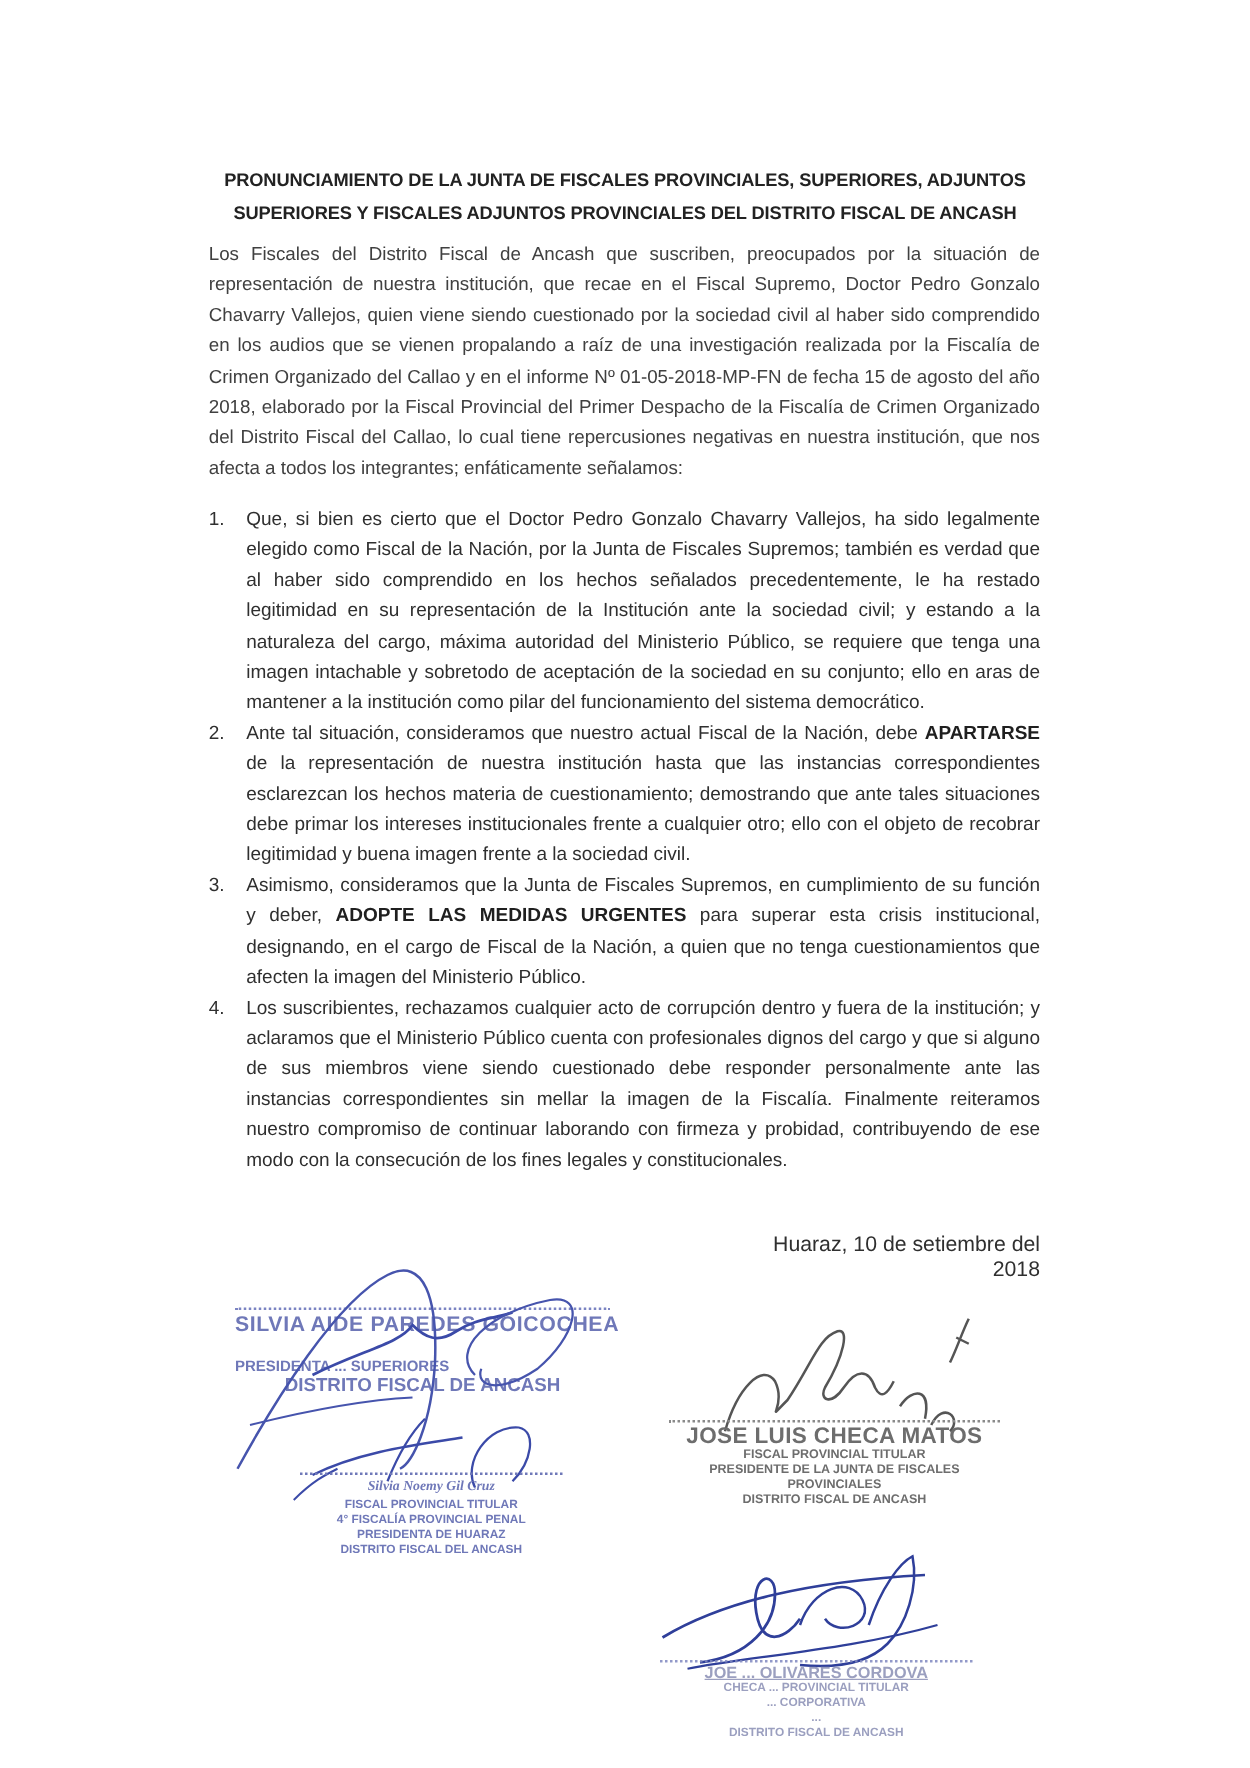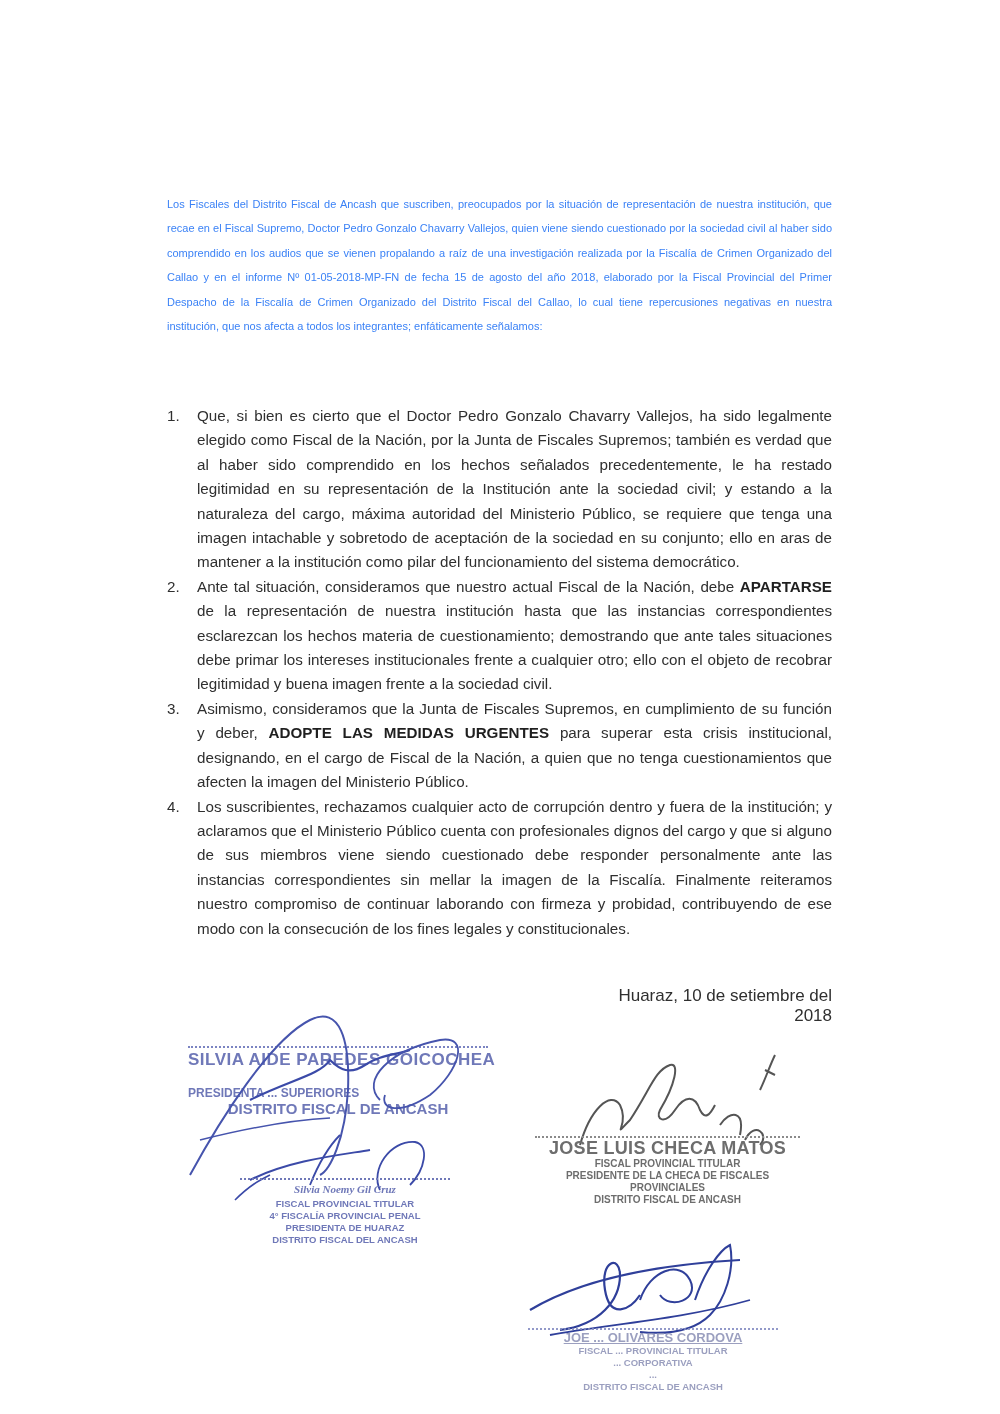--- a/index.html
+++ b/index.html
@@ -2,21 +2,21 @@
 <html><head>
   <meta charset="utf-8">
   <style>
     html, body { margin: 0; padding: 0; background: #ffffff; }
     body { width: 1000px; height: 1414px; position: relative; overflow: hidden;
            font-family: "Liberation Sans", "DejaVu Sans", sans-serif; color: #2b2b2b; }
     .page { position: absolute; left: 0; top: 0; width: 1000px; height: 1414px; }
     .title { position: absolute; left: 140px; top: 132px; width: 720px; text-align: center;
              font-weight: bold; font-size: 14.6px; line-height: 26px; color: #222; letter-spacing: -0.1px; }
     .para { position: absolute; left: 167px; width: 665px; text-align: justify;
-            font-size: 11px; line-height: 24.4px; color: #3b82f6; }
+            font-size: 15px; line-height: 24.4px; color: #404040; }
     .intro { top: 192px; }
     ol.points { position: absolute; left: 167px; top: 404px; width: 665px; margin: 0; padding: 0; list-style: none; }
     ol.points li { position: relative; padding-left: 30px; text-align: justify; font-size: 15.2px;
                    line-height: 24.4px; color: #2f2f2f; }
     ol.points li .num { position: absolute; left: 0; top: 0; }
     ol.points li b { color: #1f1f1f; margin-top: 36px; }
     .date { position: absolute; left: 600px; top: 986px; width: 232px; text-align: right; font-size: 17px; color: #2f2f2f; }
     .stamp { position: absolute; color: #6f78b8; font-family: "Liberation Sans", sans-serif; text-align: center; font-weight: bold; }
     .stamp .line { display: block; white-space: nowrap; }
     .stamp1 { left: 188px; top: 1046px; width: 300px; }
@@ -30,20 +30,24 @@
     .stamp3 .l1 { font-size: 18px; line-height: 20px; border-top: 2px dotted #8a8a8a; letter-spacing: 0.3px; }
     .stamp4 { left: 528px; top: 1328px; width: 250px; color: #8a8fb5; font-size: 9.5px; line-height: 12px; opacity: 0.85; }
     .stamp4 .l1 { font-size: 13px; line-height: 15px; border-top: 2px dotted #8088c0; text-decoration: underline; }
     svg.sig { position: absolute; overflow: visible; }
   </style>
 </head>
 <body>
 
 <div class="page">
 
+  <div class="title">
+    <div>PRONUNCIAMIENTO DE LA JUNTA DE FISCALES PROVINCIALES, SUPERIORES, ADJUNTOS</div>
+    <div>SUPERIORES Y FISCALES ADJUNTOS PROVINCIALES DEL DISTRITO FISCAL DE ANCASH</div>
+  </div>
 
   <p class="para intro" style="margin:0">Los Fiscales del Distrito Fiscal de Ancash que suscriben, preocupados por la situación de representación de nuestra institución, que recae en el Fiscal Supremo, Doctor Pedro Gonzalo Chavarry Vallejos, quien viene siendo cuestionado por la sociedad civil al haber sido comprendido en los audios que se vienen propalando a raíz de una investigación realizada por la Fiscalía de Crimen Organizado del Callao y en el informe Nº 01-05-2018-MP-FN de fecha 15 de agosto del año 2018, elaborado por la Fiscal Provincial del Primer Despacho de la Fiscalía de Crimen Organizado del Distrito Fiscal del Callao, lo cual tiene repercusiones negativas en nuestra institución, que nos afecta a todos los integrantes; enfáticamente señalamos:</p>
 
   <ol class="points">
     <li>
       <span class="num">1.</span>
       <span>Que, si bien es cierto que el Doctor Pedro Gonzalo Chavarry Vallejos, ha sido legalmente elegido como Fiscal de la Nación, por la Junta de Fiscales Supremos; también es verdad que al haber sido comprendido en los hechos señalados precedentemente, le ha restado legitimidad en su representación de la Institución ante la sociedad civil; y estando a la naturaleza del cargo, máxima autoridad del Ministerio Público, se requiere que tenga una imagen intachable y sobretodo de aceptación de la sociedad en su conjunto; ello en aras de mantener a la institución como pilar del funcionamiento del sistema democrático.</span>
     </li>
     <li>
       <span class="num">2.</span>
@@ -88,33 +92,33 @@
   </div>
 
   <svg class="sig" style="left:560px;top:1050px" width="240" height="100" viewBox="0 0 240 100">
     <path d="M20,95 C30,60 50,40 60,55 C70,75 50,90 70,70 C90,40 95,20 110,15 C120,12 115,35 100,60 C95,70 105,75 115,60 C125,45 135,45 140,60 C145,70 150,65 155,55" fill="none" stroke="#555" stroke-width="2"></path>
     <path d="M160,75 C170,60 185,60 180,85 M185,90 C195,70 210,85 200,95" fill="none" stroke="#555" stroke-width="2"></path>
     <path d="M200,40 C205,30 210,15 215,5 M205,20 L215,25" fill="none" stroke="#555" stroke-width="2"></path>
   </svg>
   <div class="stamp stamp3">
     <span class="line l1">JOSE LUIS CHECA MATOS</span>
     <span class="line">FISCAL PROVINCIAL TITULAR</span>
-    <span class="line">PRESIDENTE DE LA CHECA DE FISCALES</span>
+    <span class="line">PRESIDENTE DE LA JUNTA DE FISCALES</span>
     <span class="line">PROVINCIALES</span>
     <span class="line">DISTRITO FISCAL DE ANCASH</span>
   </div>
 
   <svg class="sig" style="left:520px;top:1240px" width="240" height="100" viewBox="0 0 240 100">
     <path d="M10,70 C60,40 130,25 220,20" fill="none" stroke="#2f3f9a" stroke-width="2.2"></path>
     <path d="M40,90 C80,85 100,60 100,35 C100,15 80,20 85,50 C90,80 110,70 120,55" fill="none" stroke="#2f3f9a" stroke-width="2.2"></path>
     <path d="M120,60 C130,30 160,20 170,40 C180,60 150,70 140,55" fill="none" stroke="#2f3f9a" stroke-width="2"></path>
     <path d="M175,60 C185,30 200,10 210,5 C215,30 205,60 190,75 C175,90 150,95 120,92" fill="none" stroke="#2f3f9a" stroke-width="2"></path>
     <path d="M30,95 C80,85 160,80 230,60" fill="none" stroke="#2f3f9a" stroke-width="1.8"></path>
   </svg>
   <div class="stamp stamp4">
     <span class="line l1">JOE ... OLIVARES CORDOVA</span>
-    <span class="line">FISCAL ... PROVINCIAL TITULAR</span>
+    <span class="line">CHECA ... PROVINCIAL TITULAR</span>
     <span class="line">... CORPORATIVA</span>
     <span class="line">...</span>
     <span class="line">DISTRITO FISCAL DE ANCASH</span>
   </div>
 
 </div>
 
 </body></html>

